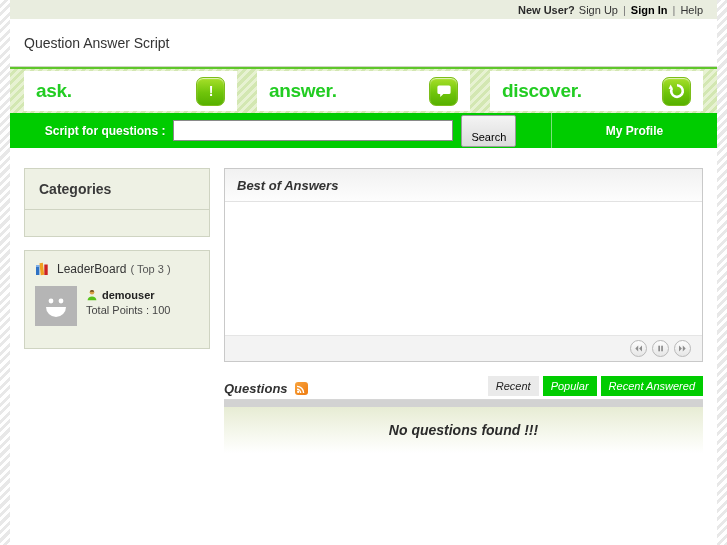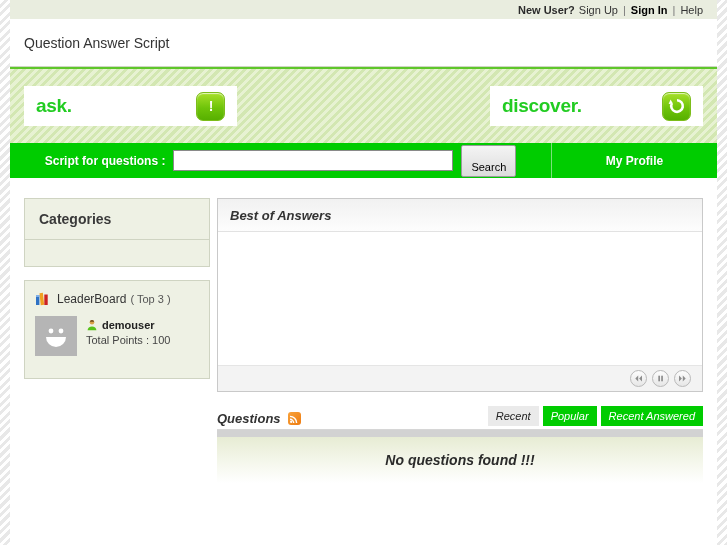--- a/index.html
+++ b/index.html
@@ -27,21 +27,21 @@
   
   .titlebar{
     height:48px;background:#ffffff;
     display:flex;align-items:center;
     padding-left:14px;box-sizing:border-box;
     border-bottom:1px solid #cfd6c3;
   }
   .titlebar .sitetitle{font-size:14px;color:#333;}
   
   .banner{
-    height:76px;
+    height:46px;
     background-color:#d8eabb;
     background-image:repeating-linear-gradient(135deg,#e7f2d2 0px,#e7f2d2 3px,#d3e7b2 3px,#d3e7b2 6px);
     display:flex;align-items:center;justify-content:space-between;
     padding:0 14px;box-sizing:border-box;
     border-top:2px solid #5ec72a;
   }
   .bannerbox{
     width:213px;height:40px;background:#fff;
     display:flex;align-items:center;justify-content:space-between;
     padding:0 12px;box-sizing:border-box;
@@ -86,21 +86,21 @@
     width:165px;height:100%;
     display:flex;align-items:center;justify-content:center;
     border-left:1px solid #7ce07c;
   }
   .profilezone span{
     color:#ffffff;font-weight:bold;font-size:12px;
     text-shadow:0 1px 0 rgba(0,0,0,.15);
   }
   
   .content{display:flex;padding:20px 14px 0 14px;box-sizing:border-box;}
-  .sidebar{width:186px;margin-right:7px;}
+  .sidebar{width:186px;margin-right:14px;}
   .panelbox{
     border:1px solid #cfd4c2;background:#eef1e4;
   }
   .cat-head{
     padding:12px 14px;font-size:14px;font-weight:bold;color:#3a3a3a;
     border-bottom:1px solid #cfd4c2;
   }
   .lb-box{
     margin-top:13px;border:1px solid #cfd4c2;background:#eef1e4;
     padding:10px 10px 12px 10px;
@@ -190,20 +190,28 @@
 
     <div class="bannerbox">
       <span class="word">ask.</span>
       <span class="ico">
         <svg width="18" height="18" viewBox="0 0 18 18">
             <text x="9" y="14" font-size="14" font-weight="bold" fill="#ffffff" text-anchor="middle" font-family="Liberation Sans, sans-serif">!</text>
           </svg>
       </span>
     </div>
 
+    <div class="bannerbox">
+      <span class="word">answer.</span>
+      <span class="ico">
+        <svg width="18" height="18" viewBox="0 0 18 18">
+          <path d="M4 3.5h10a1.6 1.6 0 0 1 1.6 1.6v5.4a1.6 1.6 0 0 1-1.6 1.6H8.4L5.2 15v-2.9H4a1.6 1.6 0 0 1-1.6-1.6V5.1A1.6 1.6 0 0 1 4 3.5z" fill="#ffffff"></path>
+        </svg>
+      </span>
+    </div>
 
     <div class="bannerbox">
       <span class="word">discover.</span>
       <span class="ico">
         <svg width="18" height="18" viewBox="0 0 18 18">
           <path d="M9 3.2a5.8 5.8 0 1 1-5.1 3.05" fill="none" stroke="#ffffff" stroke-width="2.6"></path>
           <path d="M2.6 2.4l2.3 4.1-4.3.5z" fill="#ffffff"></path>
         </svg>
       </span>
     </div>

